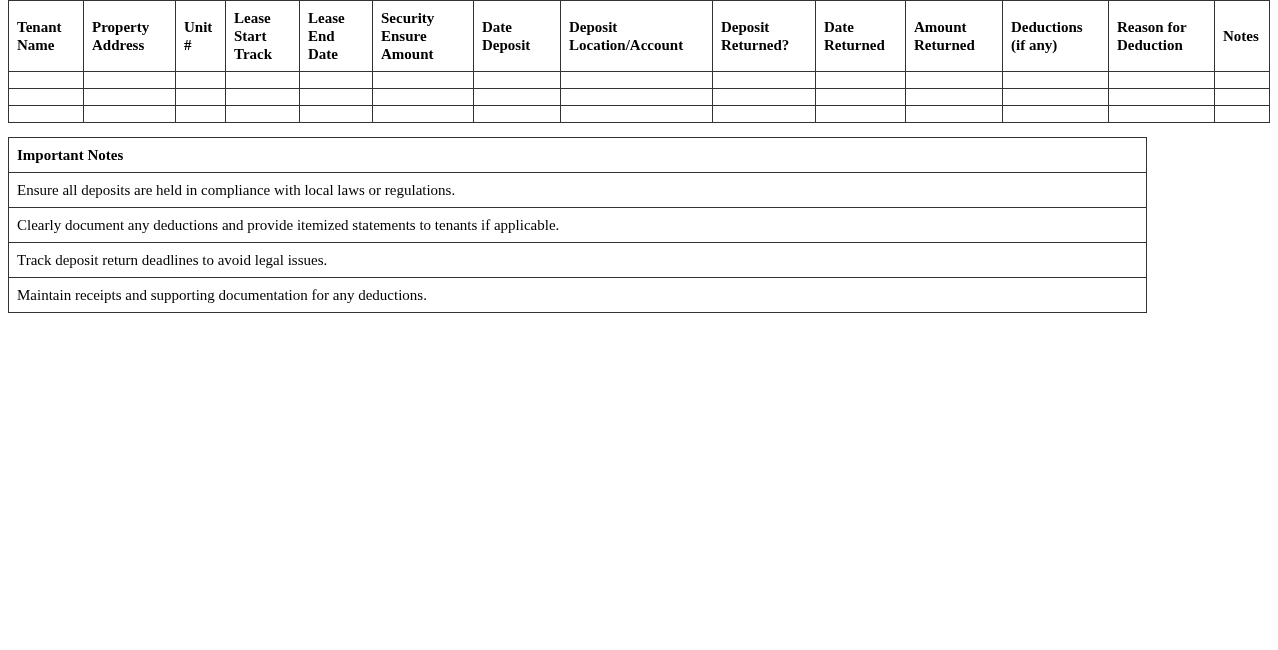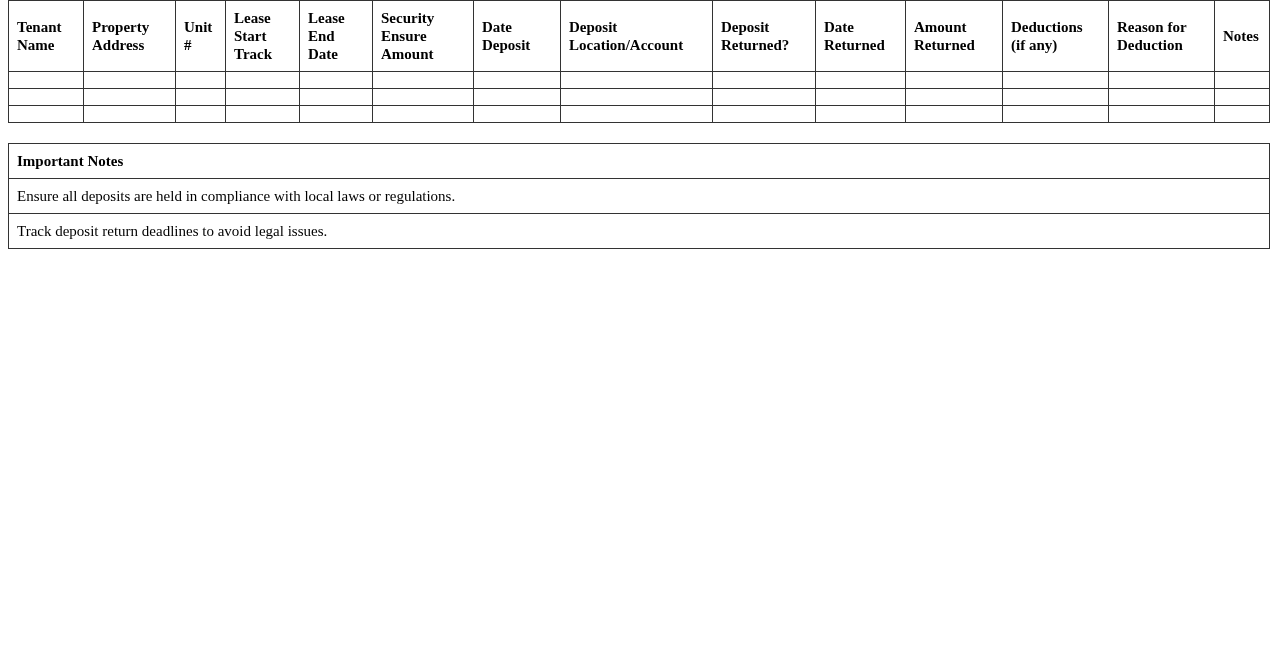--- a/index.html
+++ b/index.html
@@ -2,21 +2,21 @@
 <html><head>
 <meta charset="utf-8">
 <style>
   html, body { margin: 0; padding: 0; background: #ffffff; }
   body { width: 1278px; height: 650px; position: relative; font-family: "Liberation Serif", serif; color: #000; }
   table { border-collapse: collapse; position: absolute; left: 8px; }
   #deposit-table { top: 0; width: 1262px; table-layout: fixed; }
   #deposit-table th, #deposit-table td { border: 1px solid #333; padding: 0 8px; text-align: left; vertical-align: middle; }
   #deposit-table th { font-weight: bold; font-size: 15px; line-height: 18px; height: 70px; }
   #deposit-table td { height: 16px; }
-  #notes-table { top: 143px; width: 1262px; }
+  #notes-table { top: 137px; width: 1139px; }
   #notes-table td { border: 1px solid #333; padding: 0 8px; height: 34px; font-size: 15px; vertical-align: middle; }
   #notes-table .notes-header { font-weight: bold; }
 </style>
 </head>
 <body>
 
 <table id="deposit-table">
   <colgroup id="deposit-cols">
       <col style="width: 75px;">
       <col style="width: 92px;">
@@ -105,16 +105,22 @@
 
 <table id="notes-table">
   <tbody>
     <tr>
       <td class="notes-header">Important Notes</td>
     </tr>
     <tr>
       <td>Ensure all deposits are held in compliance with local laws or regulations.</td>
     </tr>
     <tr>
+      <td>Clearly document any deductions and provide itemized statements to tenants if applicable.</td>
+    </tr>
+    <tr>
       <td>Track deposit return deadlines to avoid legal issues.</td>
+    </tr>
+    <tr>
+      <td>Maintain receipts and supporting documentation for any deductions.</td>
     </tr>
   </tbody>
 </table>
 
 </body></html>

